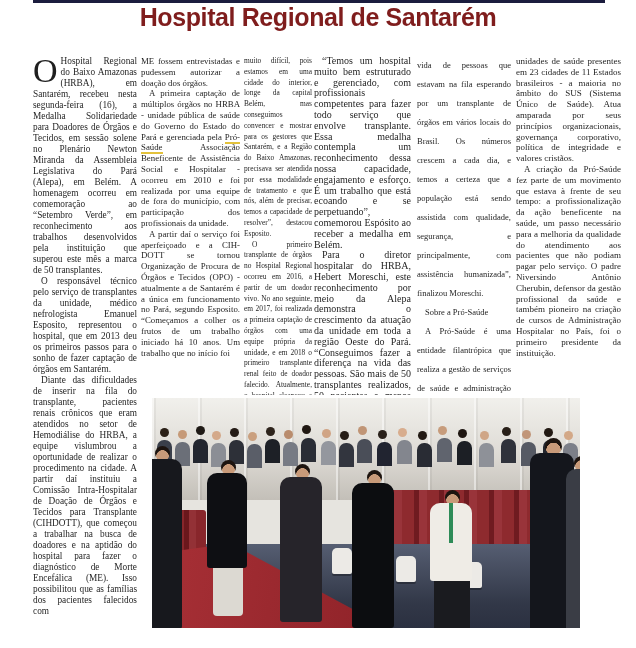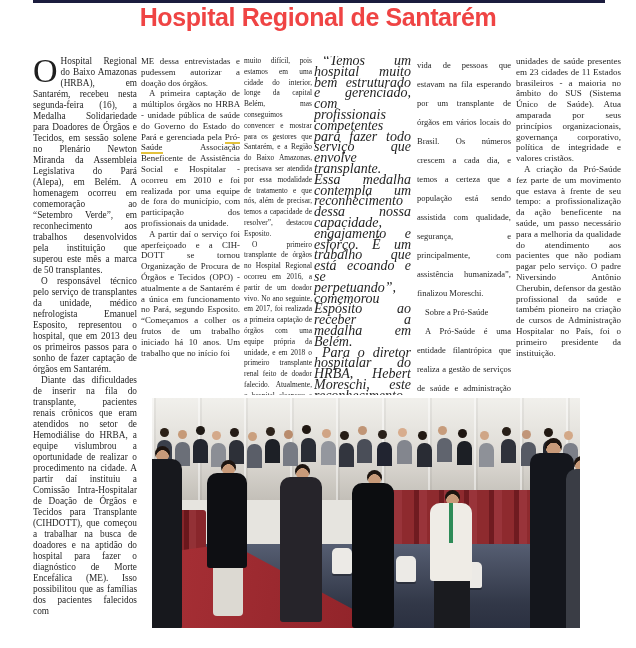--- a/index.html
+++ b/index.html
@@ -3,29 +3,29 @@
 <meta charset="utf-8">
 <style>
   html,body { margin:0; padding:0; background:#ffffff; }
   .page { position:relative; width:636px; height:648px; background:#ffffff; overflow:hidden;
           font-family:"Liberation Serif", serif; }
 
   .top-rule { position:absolute; left:33px; top:0; width:572px; height:3px; background:#1b1c3e; }
 
   .headline { position:absolute; left:0; top:6px; width:636px; margin:0; text-align:center;
               font-family:"Liberation Sans", sans-serif; font-weight:bold;
-              font-size:25px; line-height:22px; color:#ef4444; letter-spacing:-0.4px; }
+              font-size:25px; line-height:22px; color:#7f1d1d; letter-spacing:-0.4px; }
 
   .col { position:absolute; top:56px; text-align:justify; color:#1f1f1f; overflow:hidden; }
   .col p { margin:0; }
   .col p.ind { text-indent:8px; }
   .col1 { left:33px;  width:104px; height:589px; font-size:9.3px; line-height:11px;   }
   .col2 { left:141px; width:99px;  height:339px; font-size:8.8px; line-height:10.8px; }
   .col3 { left:244px; width:68px;  height:339px; font-size:7.4px; line-height:10.8px; }
-  .col4 { left:314px; width:97px;  height:339px; font-size:14px; line-height:10.8px;font-style:italic; }
+  .col4 { left:314px; width:97px;  height:339px; font-size:10px; line-height:10.8px; }
   .col5 { left:417px; width:94px;  height:339px; font-size:8.5px; line-height:19px; }
   .col6 { left:516px; width:105px; height:339px; font-size:9px;   line-height:10.8px; }
 
   .dropcap { float:left; font-size:34px; line-height:27px; padding:1px 3px 0 0; color:#1f1f1f; }
 
   .link-hl { border-bottom:2px solid #e3c23c; cursor:pointer; }
 
   
   .photo { position:absolute; left:152px; top:398px; width:428px; height:230px;
            overflow:hidden; background:#e6e4df; }
@@ -91,21 +91,21 @@
     <span>Hospital Regional de Santarém</span><br>
   </h1>
 
   <div class="col col1">
     <p><span class="dropcap">O</span><span>Hospital Regional do Baixo Amazonas (HRBA), em Santarém, recebeu nesta segunda-feira (16), a Medalha Solidariedade para Doadores de Órgãos e Tecidos, em sessão solene no Plenário Newton Miranda da Assembleia Legislativa do Pará (Alepa), em Belém. A homenagem ocorreu em comemoração ao “Setembro Verde”, em reconhecimento aos trabalhos desenvolvidos pela instituição que superou este mês a marca de 50 transplantes.</span></p>
     <p class="ind">O responsável técnico pelo serviço de transplantes da unidade, médico nefrologista Emanuel Esposito, representou o hospital, que em 2013 deu os primeiros passos para o sonho de fazer captação de órgãos em Santarém.</p>
     <p class="ind">Diante das dificuldades de inserir na fila do transplante, pacientes renais crônicos que eram atendidos no setor de Hemodiálise do HRBA, a equipe vislumbrou a oportunidade de realizar o procedimento na cidade. A partir daí instituiu a Comissão Intra-Hospitalar de Doação de Órgãos e Tecidos para Transplante (CIHDOTT), que começou a trabalhar na busca de doadores e na aptidão do hospital para fazer o diagnóstico de Morte Encefálica (ME). Isso possibilitou que as famílias dos pacientes falecidos com</p>
   </div>
 
   <div class="col col2">
-    <p>ME dessa entrevistadas e pudessem autorizar a doação dos órgãos.</p>
+    <p>ME fossem entrevistadas e pudessem autorizar a doação dos órgãos.</p>
     <p class="ind"><span>A primeira captação de múltiplos órgãos no HRBA - unidade pública de saúde do Governo do Estado do Pará e gerenciada pela </span><span class="link-hl">Pró-Saúde</span><span> Associação Beneficente de Assistência Social e Hospitalar - ocorreu em 2010 e foi realizada por uma equipe de fora do município, com participação dos profissionais da unidade.</span></p>
     <p class="ind">A partir daí o serviço foi aperfeiçoado e a CIH-DOTT se tornou Organização de Procura de Órgãos e Tecidos (OPO) - atualmente a de Santarém é a única em funcionamento no Pará, segundo Esposito. “Começamos a colher os frutos de um trabalho iniciado há 10 anos. Um trabalho que no início foi</p>
   </div>
 
   <div class="col col3">
     <p>muito difícil, pois estamos em uma cidade do interior, longe da capital Belém, mas conseguimos convencer e mostrar para os gestores que Santarém, e a Região do Baixo Amazonas, precisava ser atendida por essa modalidade de tratamento e que nós, além de precisar, temos a capacidade de resolver”, destacou Esposito.</p>
     <p class="ind">O primeiro transplante de órgãos no Hospital Regional ocorreu em 2016, a partir de um doador vivo. No ano seguinte, em 2017, foi realizada a primeira captação de órgãos com uma equipe própria da unidade, e em 2018 o primeiro transplante renal feito de doador falecido. Atualmente, o hospital alcançou a marca de 51 transplantes realizados e 149 captações de órgãos.</p>
   </div>
 
   <div class="col col4">

